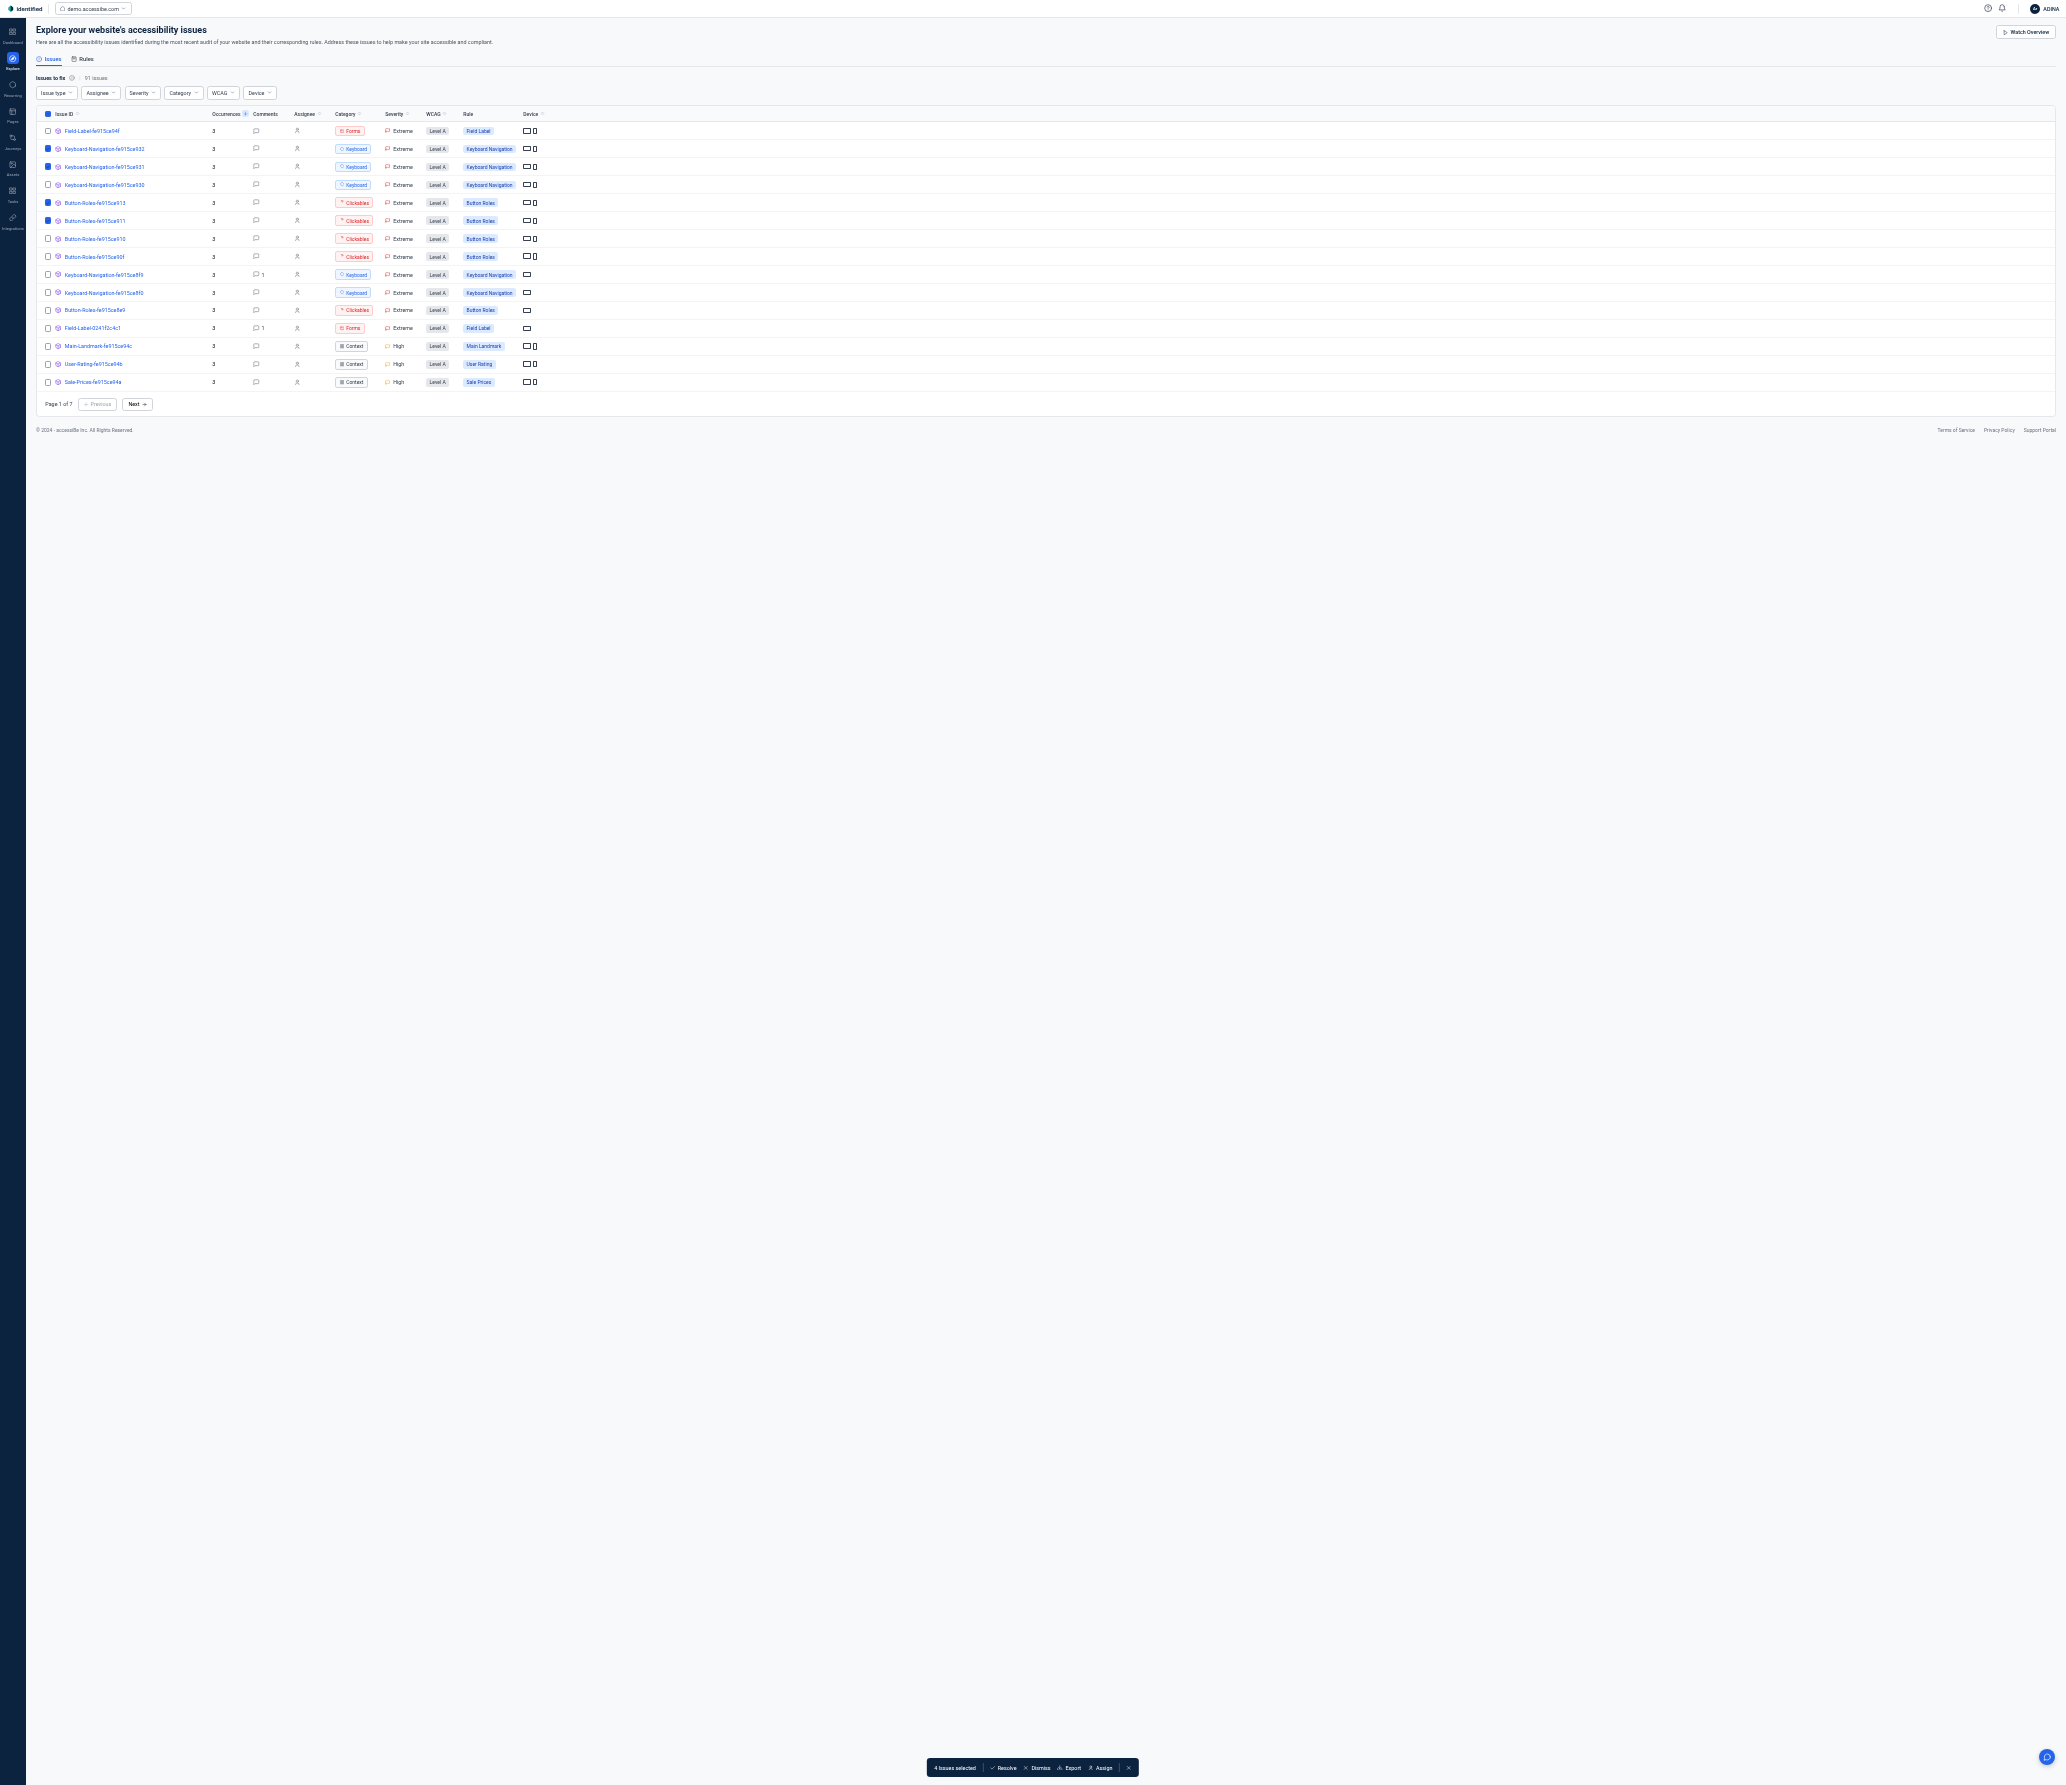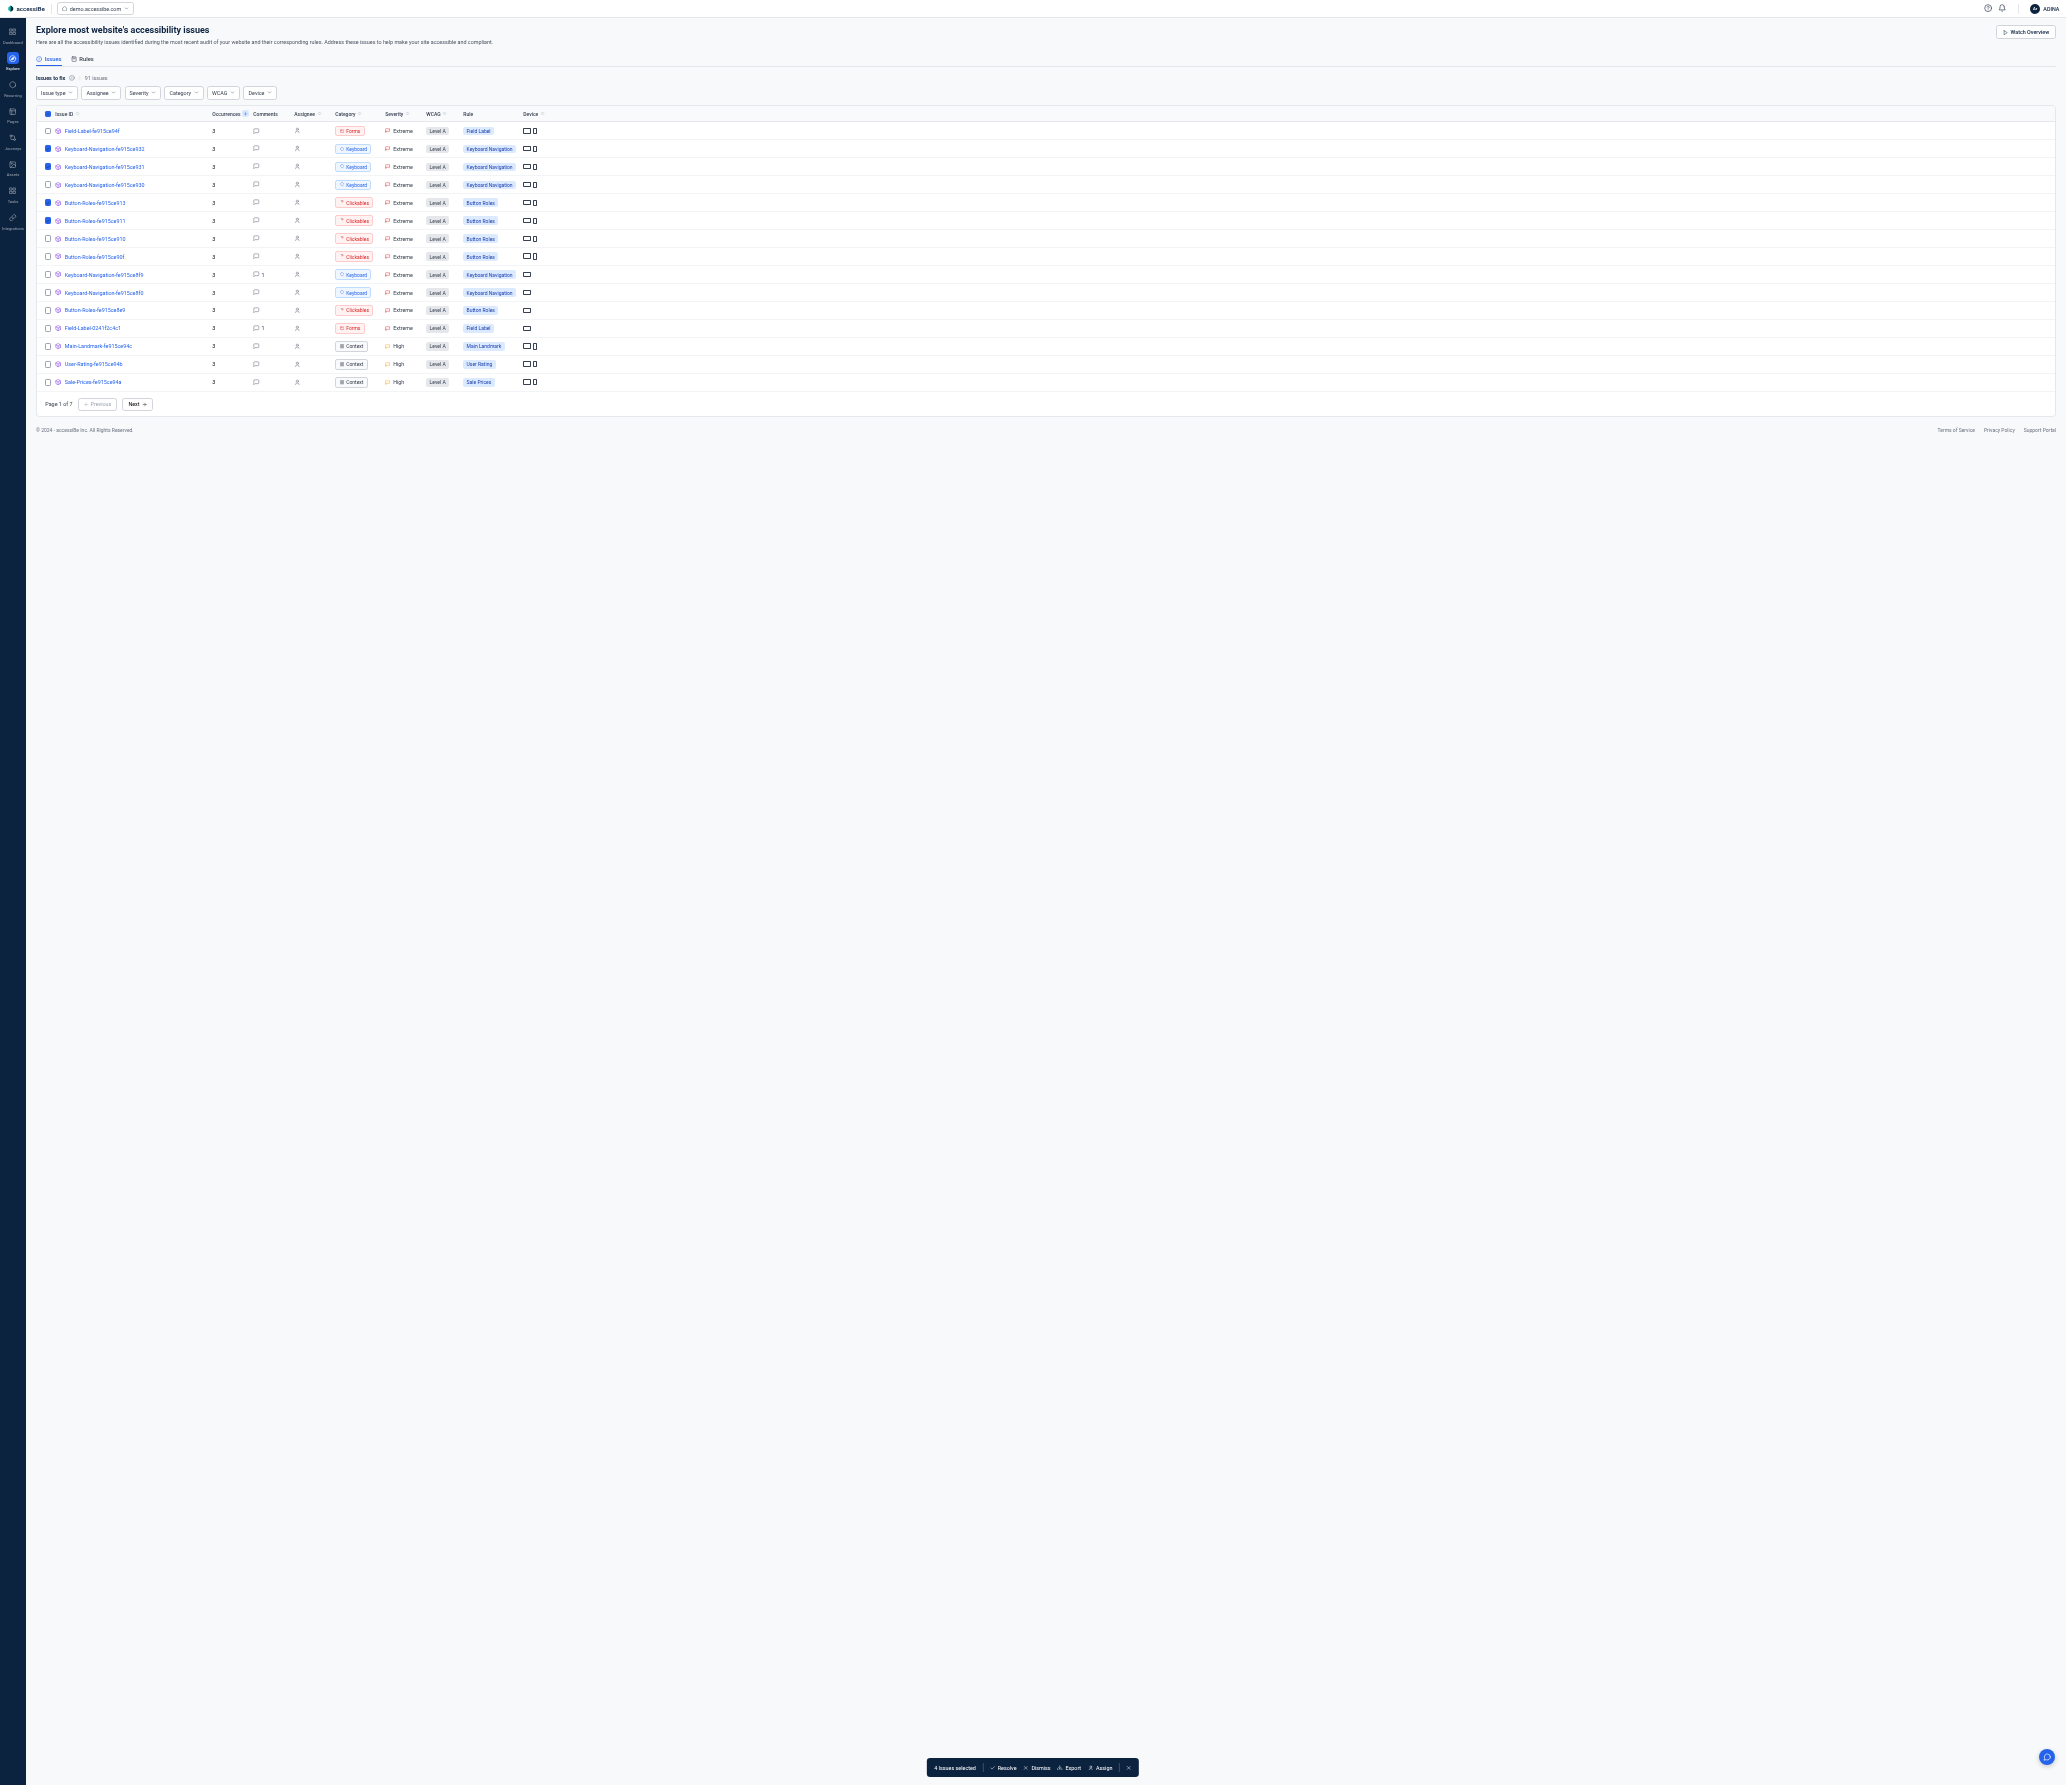--- a/index.html
+++ b/index.html
@@ -103,21 +103,21 @@
 </style>
 </head>
 <body>
 
 <div class="topbar">
   <div class="logo">
     <svg class="logo-icon" viewBox="0 0 24 24">
         <path fill="#14b8a6" stroke="none" d="M12 2L4 8v8l8 6 8-6V8z"></path>
         <path fill="#0c2340" stroke="none" d="M12 2v20l8-6V8z"></path>
       </svg>
-    <span>accessiBe</span>
+    <span>identified</span>
   </div>
   <div class="divider"></div>
   <div class="site-selector">
     <svg width="5.4" height="5.4" viewBox="0 0 24 24">
         <path d="M3 9l9-7 9 7v11a2 2 0 01-2 2H5a2 2 0 01-2-2z"></path>
       </svg>
     <span>demo.accessibe.com</span>
     <svg width="5" height="5" viewBox="0 0 24 24">
         <polyline points="6 9 12 15 18 9"></polyline>
       </svg>
@@ -223,21 +223,21 @@
           <path d="M14 11a5 5 0 00-7.54-.54l-3 3a5 5 0 007.07 7.07l1.71-1.71"></path>
         </svg>
       </div>
       <span class="nav-label">Integrations</span>
     </div>
   </div>
 
 <div class="main">
   <div class="header-row">
     <div>
-      <h1 class="title">Explore most website's accessibility issues</h1>
+      <h1 class="title">Explore your website's accessibility issues</h1>
       <p class="subtitle">Here are all the accessibility issues identified during the most recent audit of your website and their corresponding rules. Address these issues to help make your site accessible and compliant.</p>
     </div>
     <button class="watch-btn">
       <svg width="5.4" height="5.4" viewBox="0 0 24 24" fill="currentColor">
           <polygon points="5 3 19 12 5 21 5 3"></polygon>
         </svg>
       <span>Watch Overview</span>
     </button>
   </div>
 

